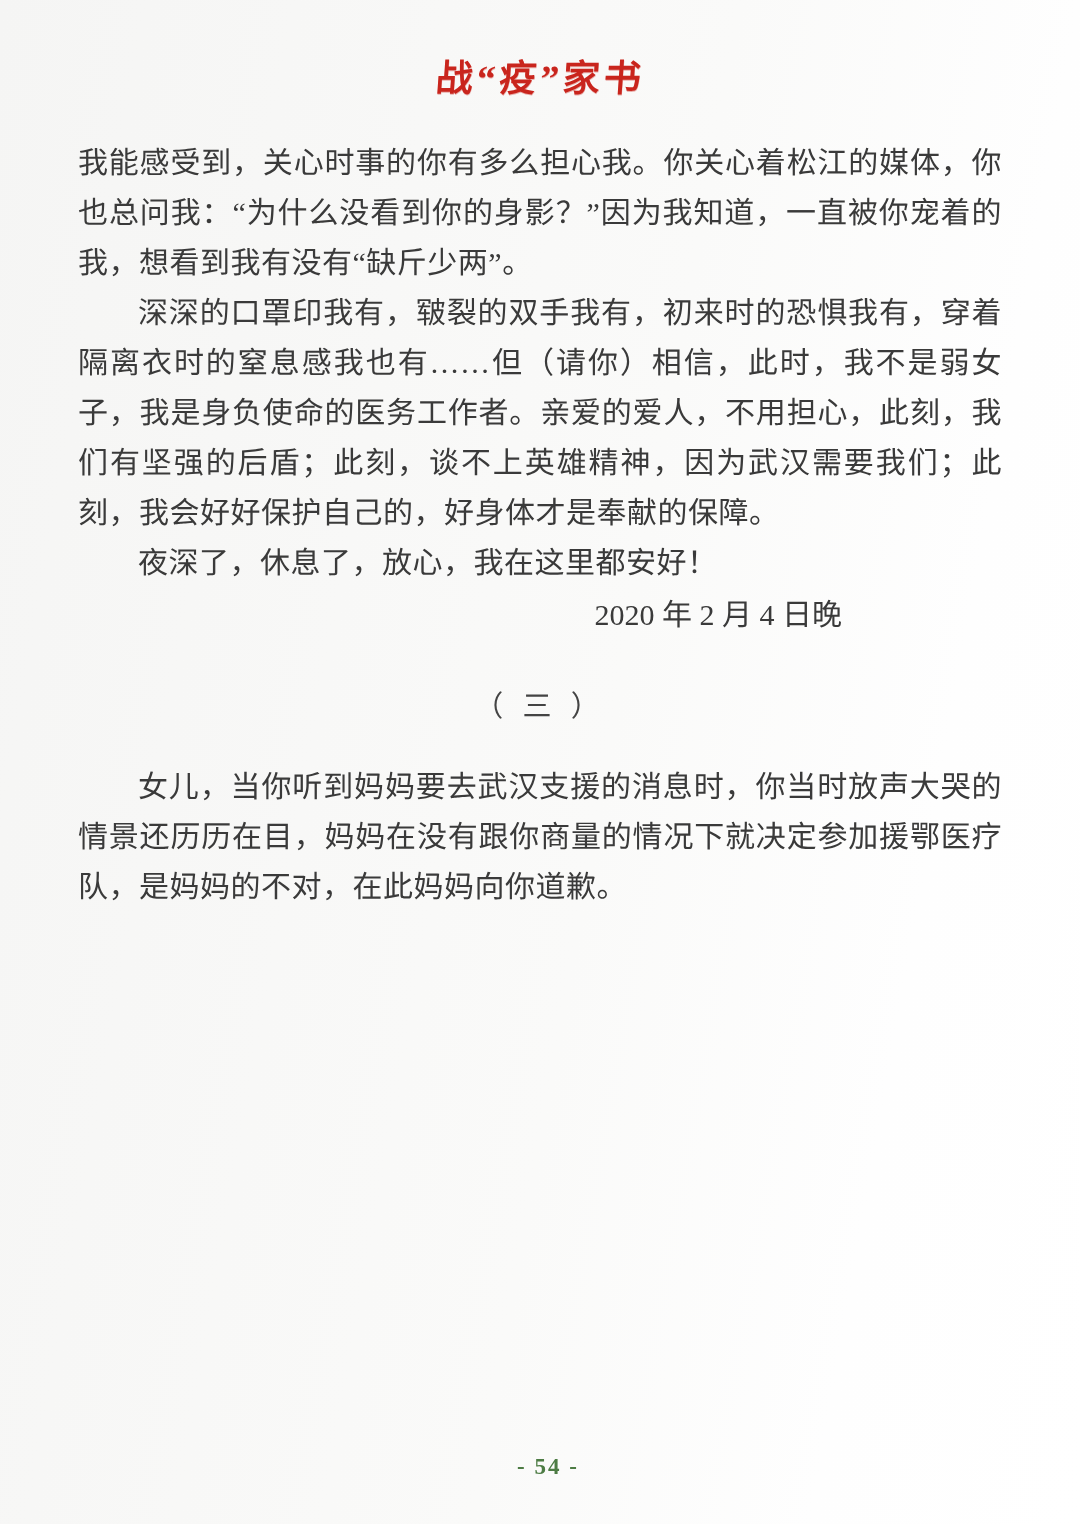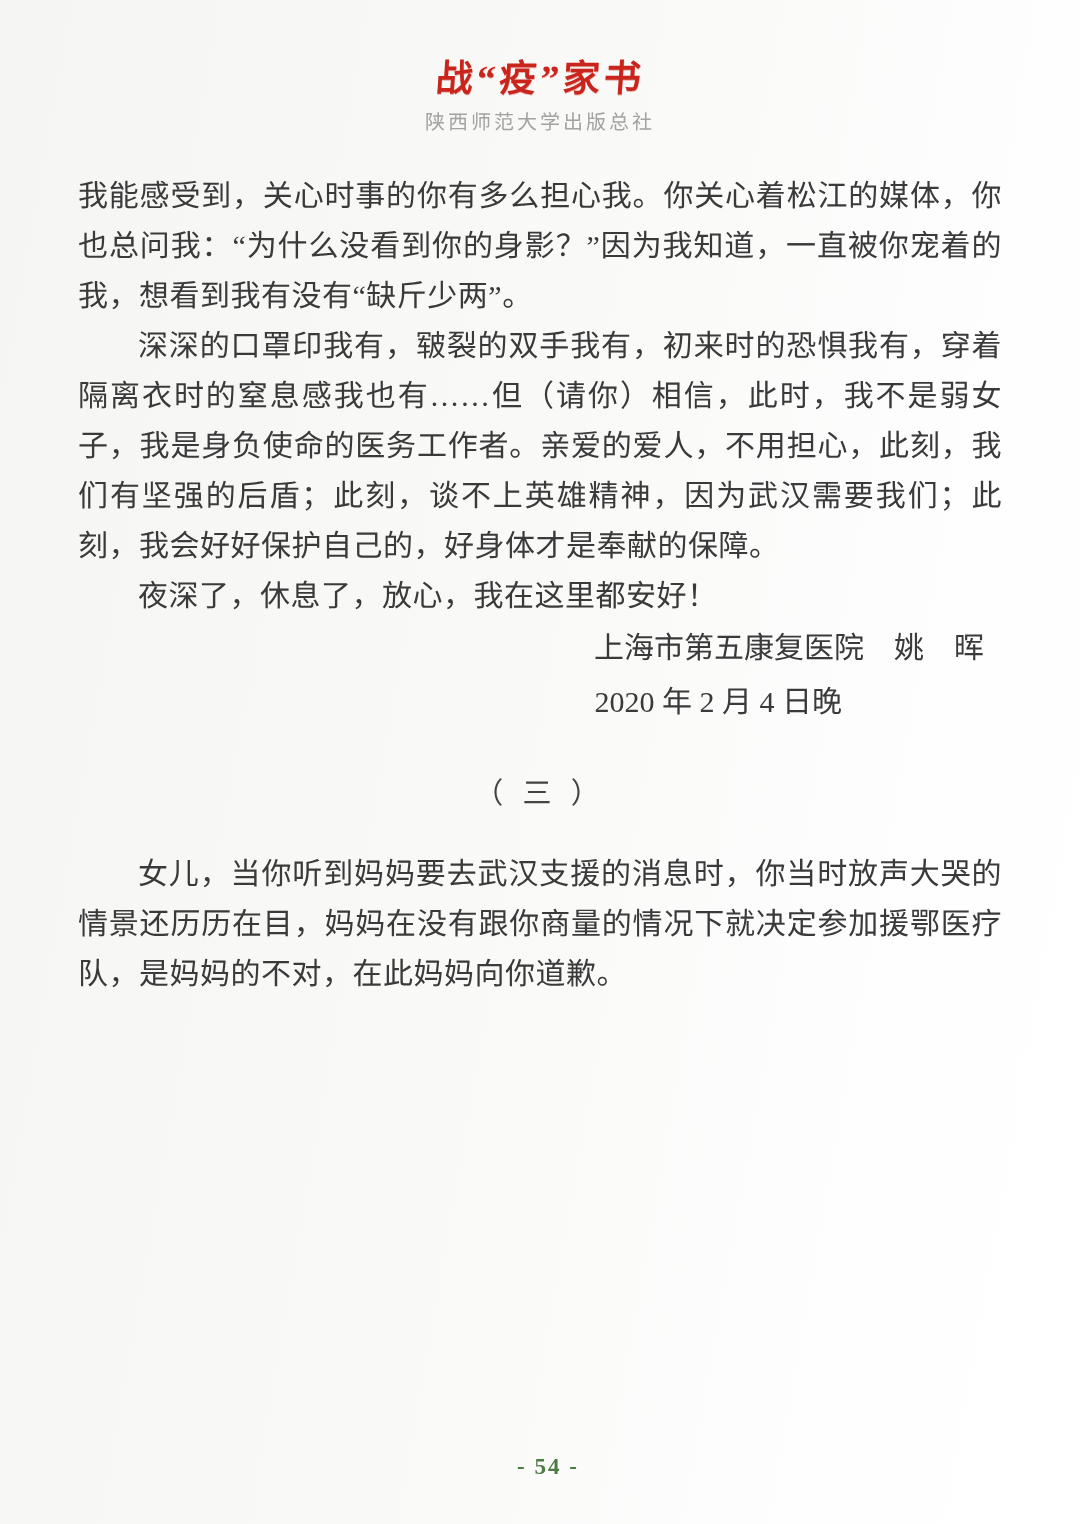--- a/index.html
+++ b/index.html
@@ -89,32 +89,30 @@
     letter-spacing: 2px;
   }
 </style>
 </head>
 <body>
 
 <div class="page">
 
   <header class="page-header">
     <div class="press-logo">战“疫”家书</div>
-    <div class="publisher">陕西师范大学出版总社</div>
   </header>
 
   <main class="letter-body">
 
     <p class="body-p">我能感受到，关心时事的你有多么担心我。你关心着松江的媒体，你也总问我：“为什么没看到你的身影？”因为我知道，一直被你宠着的我，想看到我有没有“缺斤少两”。</p>
 
     <p class="body-p indent">深深的口罩印我有，皲裂的双手我有，初来时的恐惧我有，穿着隔离衣时的窒息感我也有……但（请你）相信，此时，我不是弱女子，我是身负使命的医务工作者。亲爱的爱人，不用担心，此刻，我们有坚强的后盾；此刻，谈不上英雄精神，因为武汉需要我们；此刻，我会好好保护自己的，好身体才是奉献的保障。</p>
 
     <p class="body-p indent">夜深了，休息了，放心，我在这里都安好！</p>
 
-    <p class="sig-line">上海市第五康复医院　姚　晖</p>
 
     <p class="date-line">2020 年 2 月 4 日晚</p>
 
     <h2 class="section-heading">（ 三 ）</h2>
 
 
     <p class="body-p indent">女儿，当你听到妈妈要去武汉支援的消息时，你当时放声大哭的情景还历历在目，妈妈在没有跟你商量的情况下就决定参加援鄂医疗队，是妈妈的不对，在此妈妈向你道歉。</p>
 
 
 

